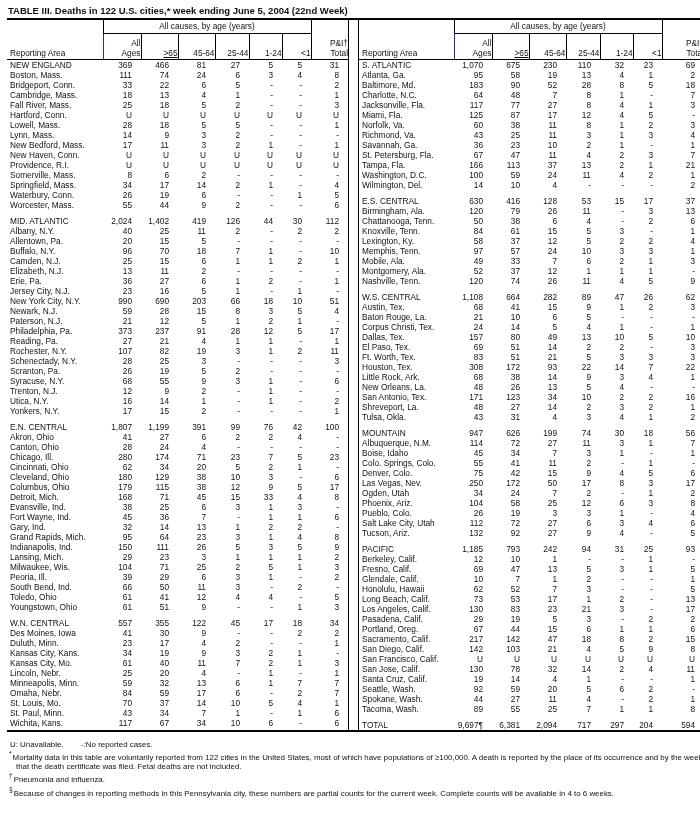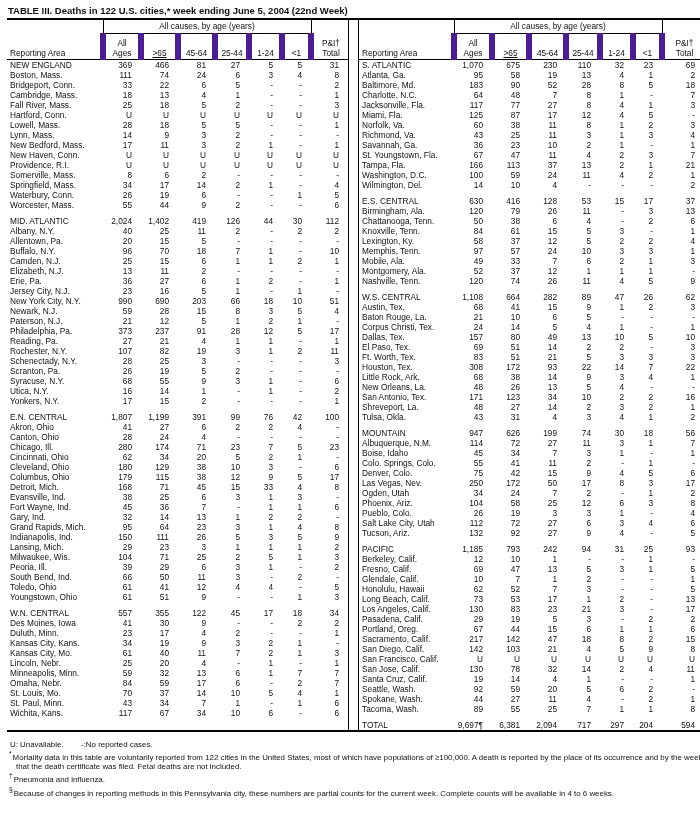--- a/index.html
+++ b/index.html
@@ -14,21 +14,21 @@
   .half-wrap.right{width:347px;margin-left:9px;border-left:1.2px solid #000;border-right:1.2px solid #000;}
   table{border-collapse:collapse;table-layout:fixed;width:100%;}
   th,td{padding:0;margin:0;font-weight:400;font-size:8.3px;line-height:10px;
         white-space:nowrap;overflow:hidden;}
   th.spanner{border-left:1px solid #000;border-right:1px solid #000;border-bottom:1px solid #000;
              text-align:center;line-height:13px;}
   th.blank{line-height:13px;}
   th.pi-blank{border-left:1px solid #000;}
   tr.cols th{border-bottom:1px solid #000;vertical-align:bottom;padding-bottom:1px;height:26px;}
   th.area-h{text-align:left;padding-left:3px;}
-  th.num-h{border-left:6px solid #4c1d95;border-right:1px solid #000;text-align:center;
+  th.num-h{border-left:1px solid #4c1d95;border-right:1px solid #000;text-align:right;
            white-space:pre-line;line-height:9.5px;}
   th.pi-h{border-right:none;}
   th.geq{text-decoration:underline;}
   td.area{text-align:left;padding-left:3px;}
   td.num{text-align:right;padding-right:9px;}
   tr.gap td{padding-top:6px;}
   .footnotes{padding:4px 2px 0 2px;font-size:7.9px;line-height:9.4px;color:#111;}
   .fn{padding-left:7px;text-indent:-7px;}
   .fn-m{font-size:6.6px;vertical-align:super;padding-right:1px;}
 </style>
@@ -384,20 +384,30 @@
               <td class="area">Syracuse, N.Y.</td>
               <td class="num">68</td>
               <td class="num">55</td>
               <td class="num">9</td>
               <td class="num">3</td>
               <td class="num">1</td>
               <td class="num">-</td>
               <td class="num">6</td>
             </tr>
             <tr>
+              <td class="area">Trenton, N.J.</td>
+              <td class="num">12</td>
+              <td class="num">9</td>
+              <td class="num">2</td>
+              <td class="num">-</td>
+              <td class="num">1</td>
+              <td class="num">-</td>
+              <td class="num">-</td>
+            </tr>
+            <tr>
               <td class="area">Utica, N.Y.</td>
               <td class="num">16</td>
               <td class="num">14</td>
               <td class="num">1</td>
               <td class="num">-</td>
               <td class="num">1</td>
               <td class="num">-</td>
               <td class="num">2</td>
             </tr>
             <tr>
@@ -829,21 +839,21 @@
               <td class="area">Savannah, Ga.</td>
               <td class="num">36</td>
               <td class="num">23</td>
               <td class="num">10</td>
               <td class="num">2</td>
               <td class="num">1</td>
               <td class="num">-</td>
               <td class="num">1</td>
             </tr>
             <tr>
-              <td class="area">St. Youngstown, Fla.</td>
+              <td class="area">St. Petersburg, Fla.</td>
               <td class="num">67</td>
               <td class="num">47</td>
               <td class="num">11</td>
               <td class="num">4</td>
               <td class="num">2</td>
               <td class="num">3</td>
               <td class="num">7</td>
             </tr>
             <tr>
               <td class="area">Tampa, Fla.</td>

